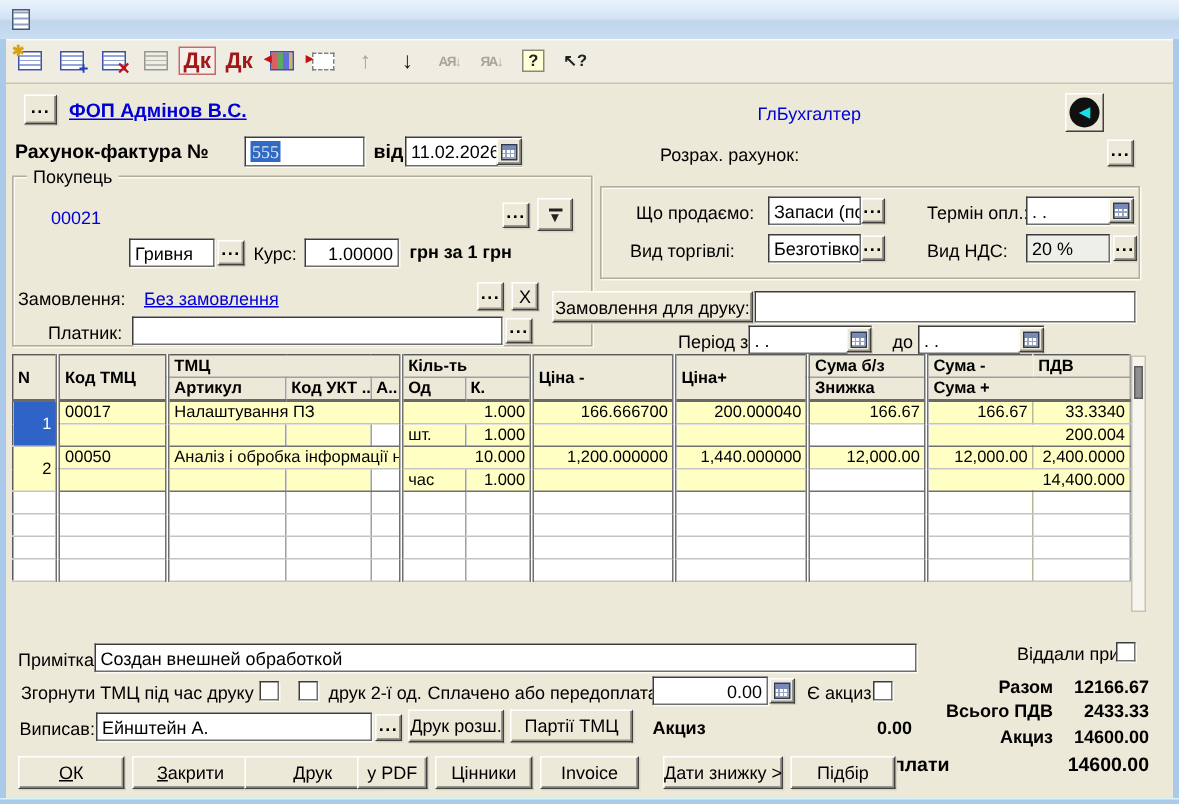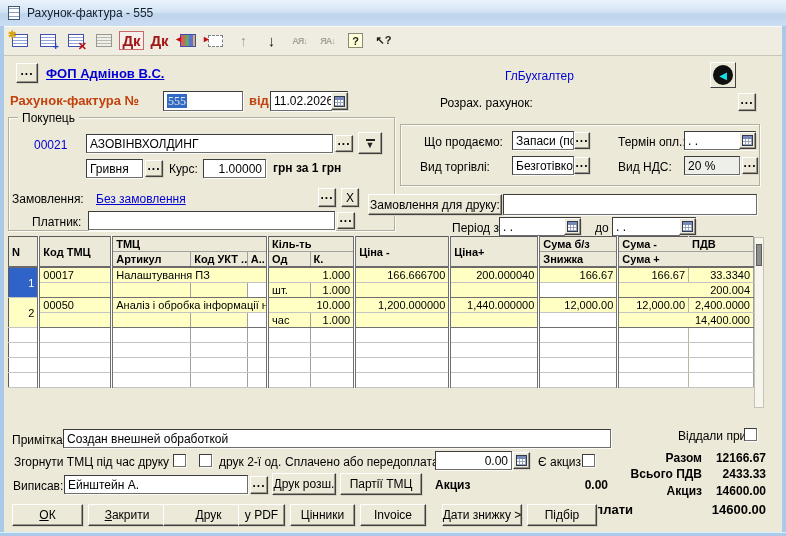--- a/index.html
+++ b/index.html
@@ -46,21 +46,21 @@
   .dk{font-weight:bold;font-size:15px;color:#A01818;line-height:1;}
   .dk.boxed{border:1px solid #C46A6A;background:#F7EFEB;padding:1px 2px;}
   .arr{font-size:15px;font-weight:bold;color:#141414;}
   .arr.dis{color:#A5A29A;}
   .srt{font-size:9px;font-weight:bold;color:#A8A49A;letter-spacing:-1px;}
   .hlp{width:15px;height:15px;border:1px solid #8A8878;background:#FFFFD8;color:#222;
     display:flex;align-items:center;justify-content:center;font-weight:bold;font-size:11px;}
   .ctx{font-size:11px;font-weight:bold;color:#222;}
   
   .lbl{position:absolute;white-space:nowrap;font-size:12px;color:#000;z-index:5;}
-  .green{color:#c2410c;font-weight:bold;font-size:13px;}
+  .green{color:#000000;font-weight:bold;font-size:13px;}
   .blue{color:#0000D4;}
   .b{font-weight:bold;}
   .link{color:#0000D4;text-decoration:underline;}
   .fld{position:absolute;background:#fff;border:1px solid #6E6E6E;border-top-color:#3C3C3C;border-left-color:#3C3C3C;
     box-shadow:1px 1px 0 #FBFAF4;padding:2px 3px;font-size:12px;white-space:nowrap;overflow:hidden;z-index:5;}
   .fld.ro{background:#EFEFEA;}
   .fld.num{text-align:right;}
   .sel{background:#316AC5;color:#e5e5e5;padding:0 1px;font-family:Liberation Serif, serif;}
   .btn3{position:absolute;background:#ECE9D8;border:1px solid #404040;border-top-color:#FFF;border-left-color:#FFF;
     box-shadow:inset -1px -1px 0 #9A968A,1px 1px 0 #D8D5C6;display:flex;align-items:center;justify-content:center;
@@ -99,21 +99,20 @@
   .tlabel,.tval{position:absolute;font-weight:bold;font-size:12px;text-align:right;white-space:nowrap;z-index:5;}
   .acc-first::first-letter{text-decoration:underline;}
 </style>
 </head>
 <body>
 
 <div class="win">
 
   <div class="titlebar">
     <span class="doc-ic"></span>
-    <span class="title-text">Рахунок-фактура - 555</span>
   </div>
   <div class="wc min">
       <span class="minbar"></span>
     </div>
   <div class="wc max">
       <span class="maxbox"></span>
     </div>
   <div class="wc cls">
       <span>✕</span>
     </div>
@@ -189,21 +188,20 @@
     </div>
 
   <span class="lbl" style="left:440px;top:96px;">Розрах. рахунок:</span>
   <div class="btn3" style="left:738px;top:93px;width:18px;height:18px;">
       <span class="dots">...</span>
     </div>
 
   <div class="grp" style="left:8px;top:117px;width:387px;height:114px;"></div>
   <span class="grp-title" style="left:18px;top:111px;">Покупець</span>
   <span class="lbl blue" style="left:34px;top:138px;">00021</span>
-  <div class="fld" style="left:86px;top:134px;width:247px;height:19px;"><span>АЗОВІНВХОЛДИНГ</span></div>
   <div class="btn3" style="left:335px;top:135px;width:18px;height:17px;">
       <span class="dots">...</span>
     </div>
   <div class="btn3 dropbtn" style="left:358px;top:132px;width:24px;height:22px;">
     <span class="dropbar"></span>
     <span class="tri">▼</span>
   </div>
   <div class="fld" style="left:86px;top:159px;width:57px;height:19px;"><span>Гривня</span></div>
   <div class="btn3" style="left:145px;top:160px;width:18px;height:17px;">
       <span class="dots">...</span>

